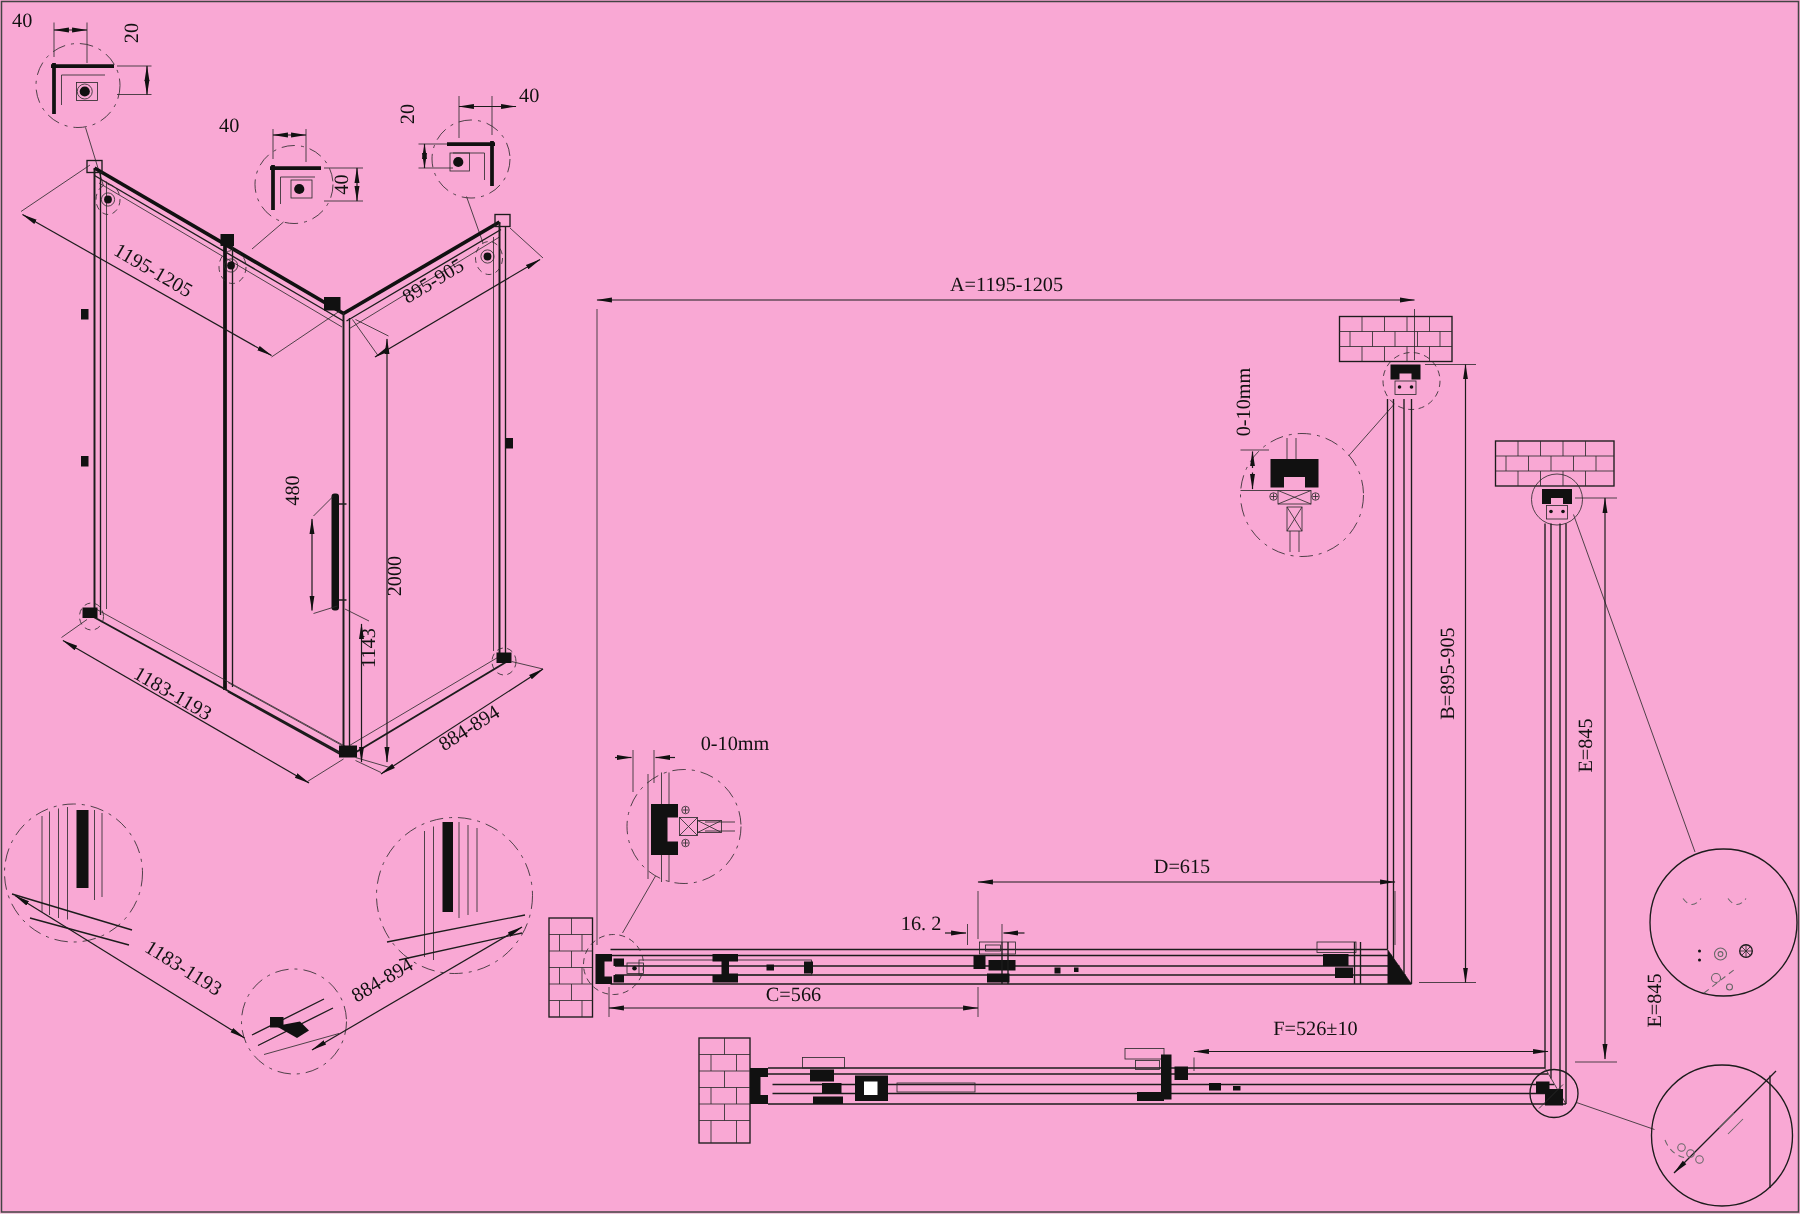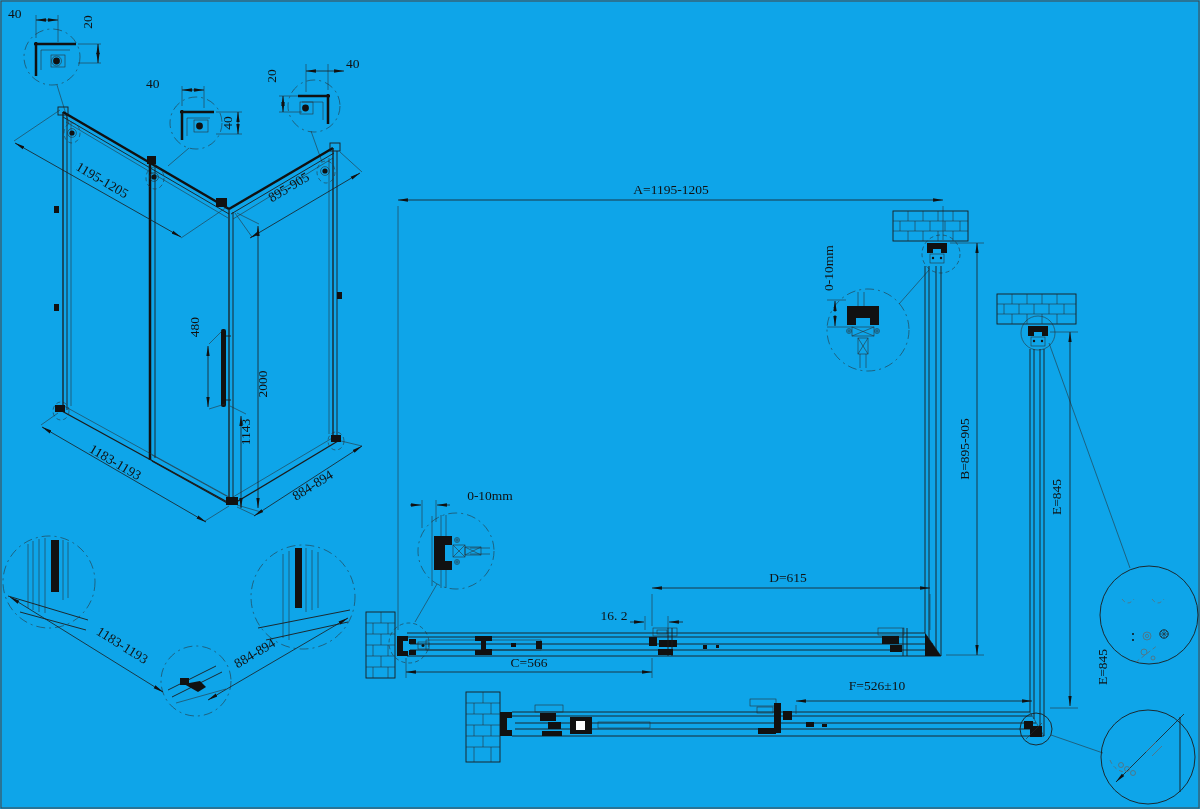--- a/index.html
+++ b/index.html
@@ -1,16 +1,16 @@
 <!DOCTYPE html>
 <html><head>
 <meta charset="utf-8">
 <style>
   html,body{margin:0;padding:0;background:#e8e8e8;}
-  #sheet{width:1200px;height:809px;background:#0ea5e9;position:relative;margin:0 auto;
+  #sheet{width:1200px;height:809px;background:#f9a8d4;position:relative;margin:0 auto;
          font-family:"Liberation Serif", serif;}
   svg{display:block}
   svg text{font-family:"Liberation Serif", serif;font-size:13.5px;fill:#111;}
   .l  {stroke:#1c1c1c;stroke-width:.9;fill:none;}
   .l12{stroke:#1c1c1c;stroke-width:1.3;fill:none;}
   .lt {stroke:#2a2a2a;stroke-width:.55;fill:none;}
   .lk {stroke:#111;stroke-width:2.5;fill:none;}
   .dsh{stroke-dasharray:9 4 2 4;}
   .dsh2{stroke-dasharray:4 3;}
   .blk{fill:#111;stroke:none;}

